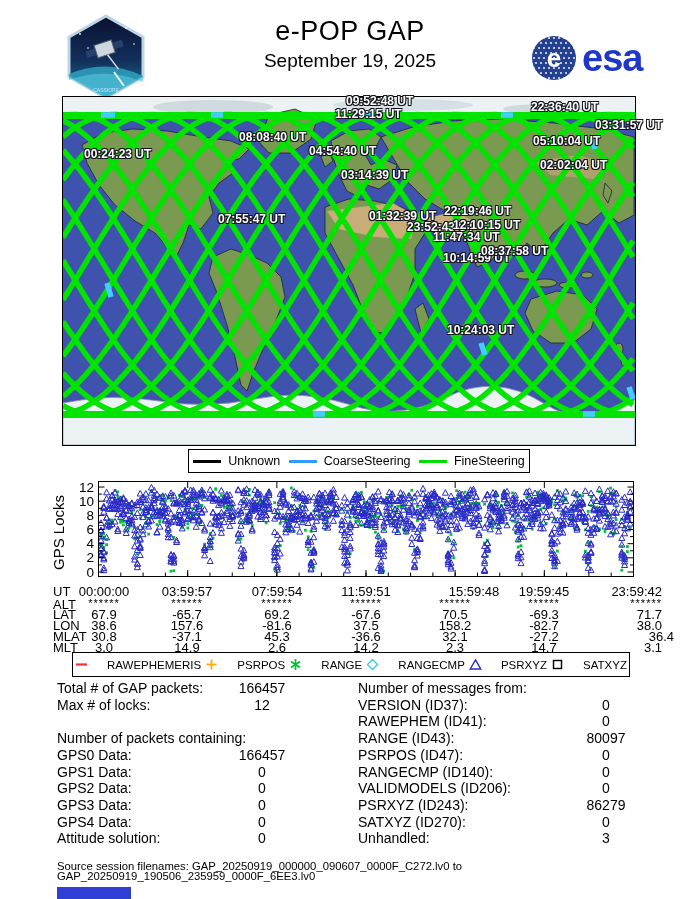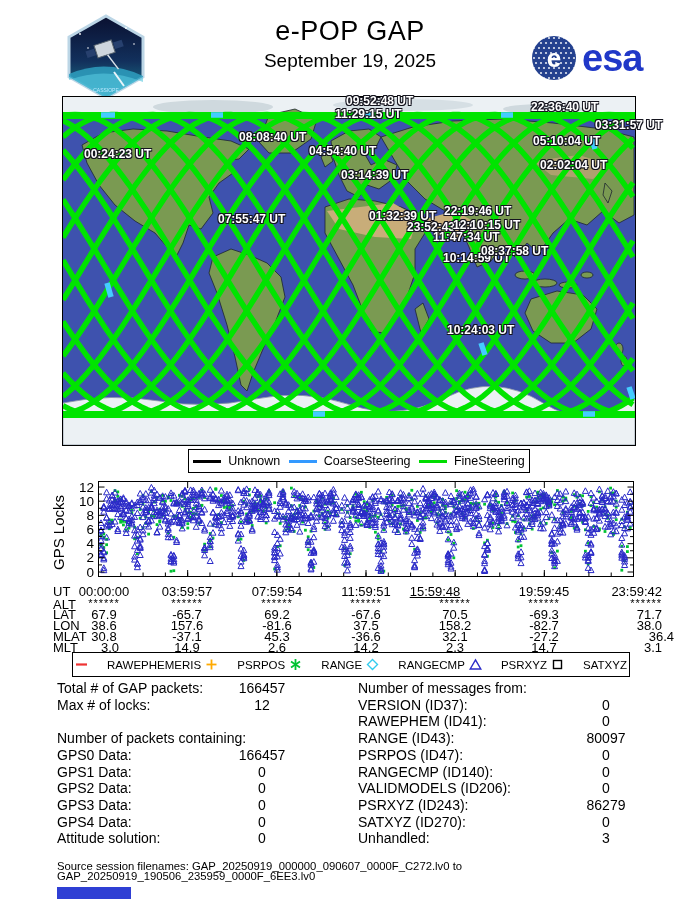--- a/index.html
+++ b/index.html
@@ -2174,21 +2174,21 @@
       </svg>
   </div>
 
   <div id="axis-rows">
       <div class="axis-row" style="top: 584px;">
         <span class="rlab">UT</span>
         <span class="axis-cell" style="left: 58px;">00:00:00</span>
         <span class="axis-cell" style="left: 141px;">03:59:57</span>
         <span class="axis-cell" style="left: 231px;">07:59:54</span>
         <span class="axis-cell" style="left: 320px;">11:59:51</span>
-        <span class="axis-cell" style="left: 389px; text-decoration: underline;">15:59:48</span>
+        <span class="axis-cell" style="left: 428px;">15:59:48</span>
         <span class="axis-cell" style="left: 498px;">19:59:45</span>
         <span class="axis-cell" style="left: 570px; text-align: right;">23:59:42</span>
       </div>
       <div class="axis-row" style="top: 596.5px;">
         <span class="rlab">ALT</span>
         <span class="axis-cell ast" style="left: 58px;">******</span>
         <span class="axis-cell ast" style="left: 141px;">******</span>
         <span class="axis-cell ast" style="left: 231px;">******</span>
         <span class="axis-cell ast" style="left: 320px;">******</span>
         <span class="axis-cell ast" style="left: 409px;">******</span>
@@ -2220,21 +2220,21 @@
         <span class="axis-cell" style="left: 58px;">30.8</span>
         <span class="axis-cell" style="left: 141px;">-37.1</span>
         <span class="axis-cell" style="left: 231px;">45.3</span>
         <span class="axis-cell" style="left: 320px;">-36.6</span>
         <span class="axis-cell" style="left: 409px;">32.1</span>
         <span class="axis-cell" style="left: 498px;">-27.2</span>
         <span class="axis-cell" style="left: 582px; text-align: right;">36.4</span>
       </div>
       <div class="axis-row" style="top: 639.5px;">
         <span class="rlab">MLT</span>
-        <span class="axis-cell" style="left: 58px; margin-left: 6px;">3.0</span>
+        <span class="axis-cell" style="left: 58px;">3.0</span>
         <span class="axis-cell" style="left: 141px;">14.9</span>
         <span class="axis-cell" style="left: 231px;">2.6</span>
         <span class="axis-cell" style="left: 320px;">14.2</span>
         <span class="axis-cell" style="left: 409px;">2.3</span>
         <span class="axis-cell" style="left: 498px;">14.7</span>
         <span class="axis-cell" style="left: 570px; text-align: right;">3.1</span>
       </div>
     </div>
 
   <div class="abs" id="marker-legend">

